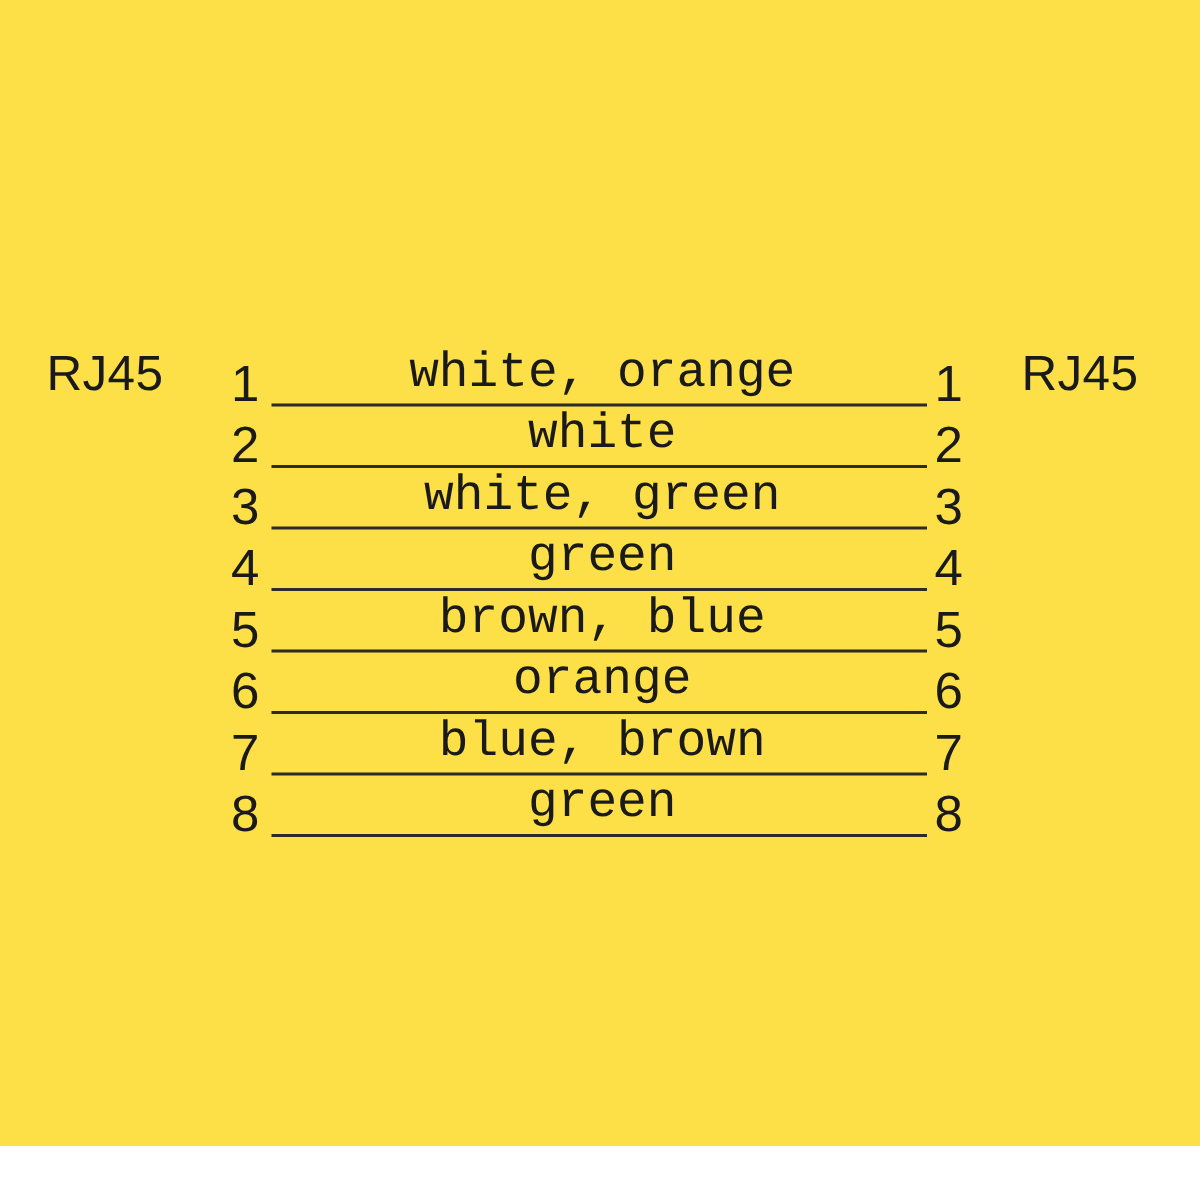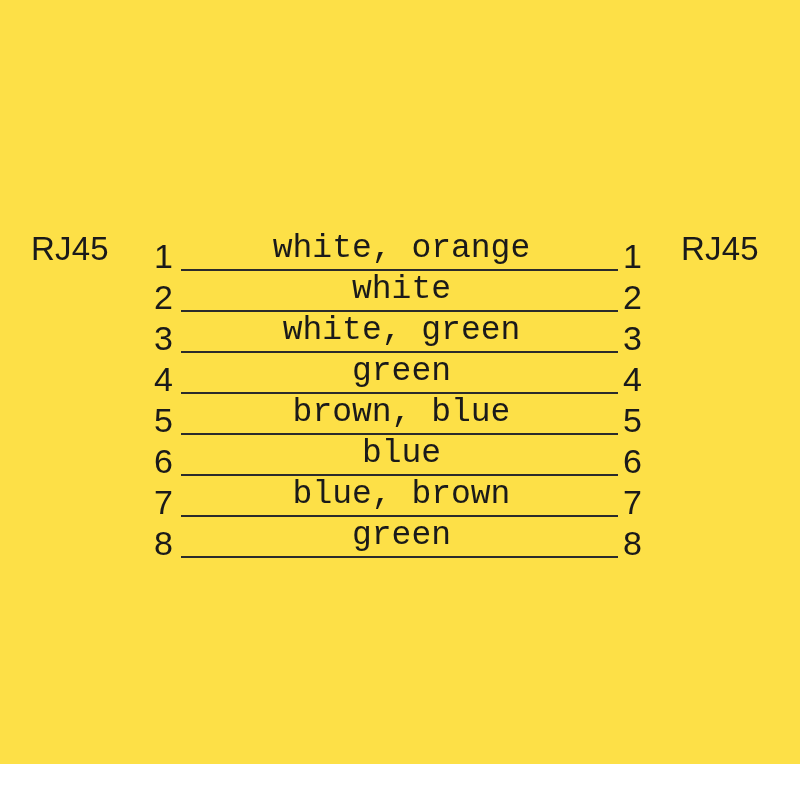--- a/index.html
+++ b/index.html
@@ -107,21 +107,21 @@
       </div>
       <div class="wire-row" style="top: 433px;">
         <div class="pin-number left">5</div>
         <div class="wire-line"></div>
         <div class="wire-label">brown, blue</div>
         <div class="pin-number right">5</div>
       </div>
       <div class="wire-row" style="top: 474px;">
         <div class="pin-number left">6</div>
         <div class="wire-line"></div>
-        <div class="wire-label">blue</div>
+        <div class="wire-label">orange</div>
         <div class="pin-number right">6</div>
       </div>
       <div class="wire-row" style="top: 515px;">
         <div class="pin-number left">7</div>
         <div class="wire-line"></div>
         <div class="wire-label">blue, brown</div>
         <div class="pin-number right">7</div>
       </div>
       <div class="wire-row" style="top: 556px;">
         <div class="pin-number left">8</div>

